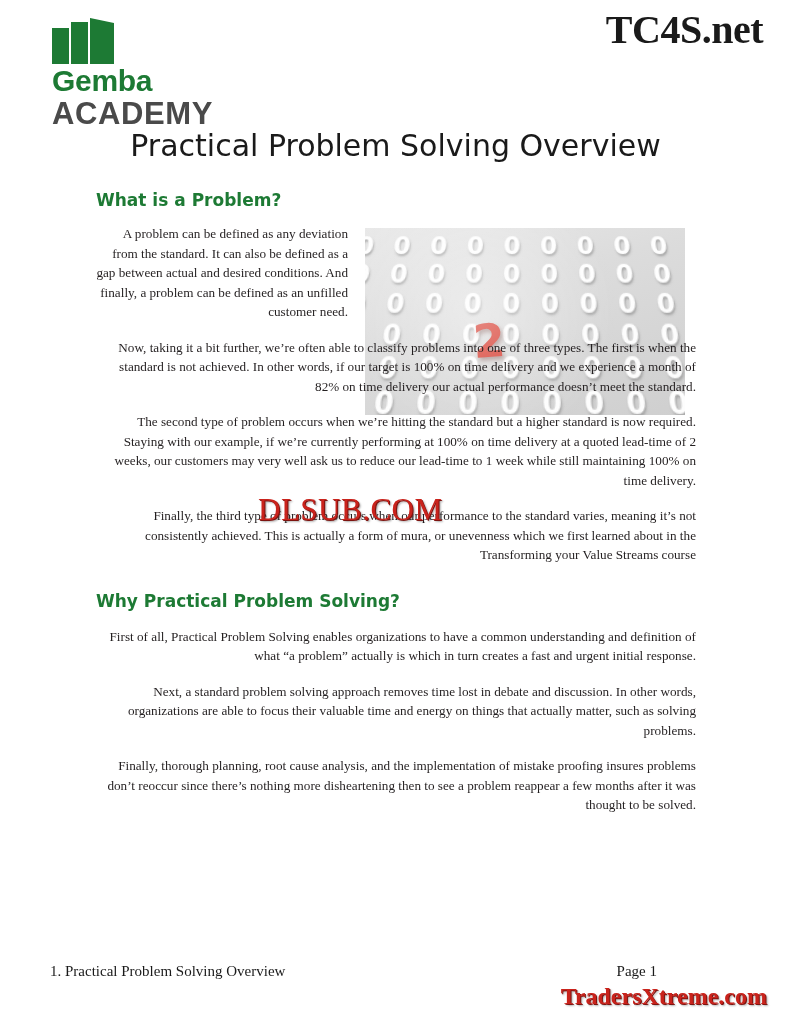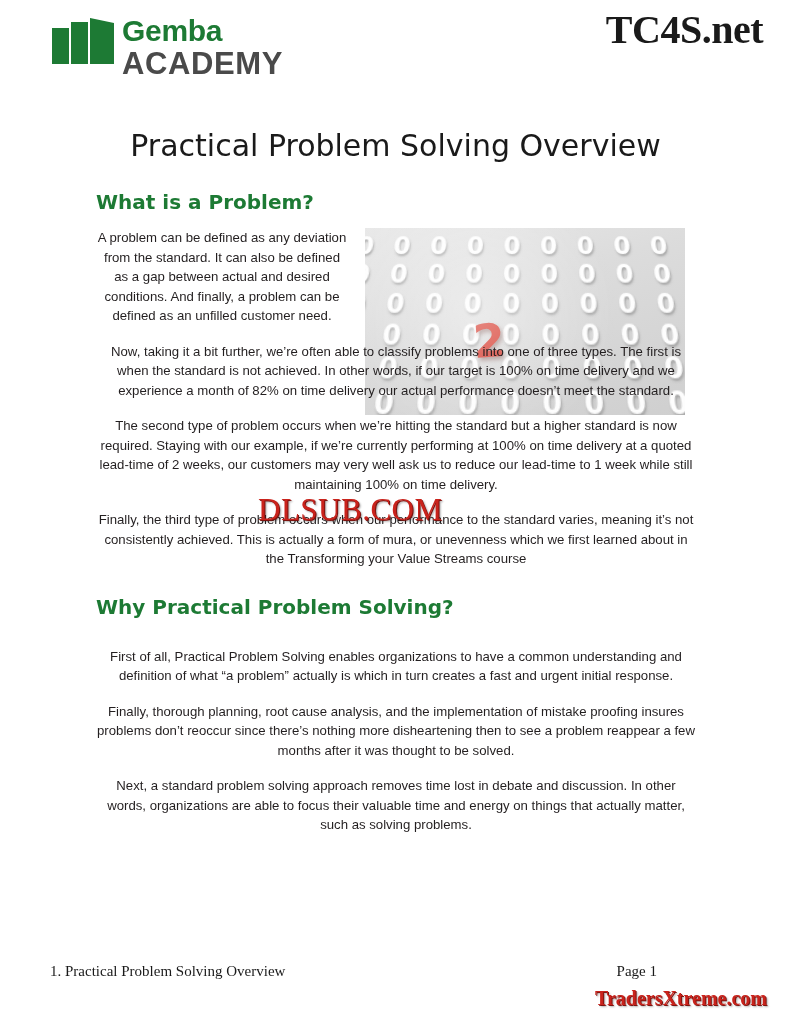--- a/index.html
+++ b/index.html
@@ -29,20 +29,21 @@
     left: 0;
     width: 791px;
     height: 100px;
   }
   .logo-wrap {
     position: absolute;
     left: 52px;
     top: 14px;
     display: flex;
     align-items: flex-start;
+    flex-direction: column;
   }
   .logo-mark {
     width: 62px;
     height: 50px;
     position: relative;
     margin-right: 8px;
   }
   .logo-mark .bar {
     position: absolute;
     background: #1d7a34;
@@ -102,36 +103,36 @@
 
   
   .content {
     position: absolute;
     top: 190px;
     left: 96px;
     width: 600px;
   }
   h2.section {
     color: #1d7a34;
-    font-size: 20px;
+    font-size: 17px;
     font-weight: bold;
     margin: 0 0 14px 0;
     font-family: "DejaVu Sans", sans-serif;
   }
   h2.section.second {
     margin-top: 26px;
-    margin-bottom: 28px;
+    margin-bottom: 16px;
   }
   p.para {
     font-size: 13.2px;
     line-height: 19.5px;
     margin: 4px 0 16px 0;
     color: #231f20;
-    font-family: Liberation Sans, sans-serif;
-    text-align: center;
+    font-family: Liberation Serif, serif;
+    text-align: right;
   }
   p.narrow {
     width: 252px;
   }
 
   
   .fig {
     position: absolute;
     left: 365px;
     top: 228px;
@@ -183,21 +184,21 @@
     font-weight: normal;
     font-family: "Liberation Serif", serif;
     color: #c9231c;
     text-shadow: 1px 1px 0 #7d1410, 2px 2px 2px rgba(0,0,0,0.35);
     letter-spacing: 0.5px;
   }
   .watermark-bottom {
     position: absolute;
     right: 24px;
     bottom: 14px;
-    font-size: 20px;
+    font-size: 24px;
     font-weight: bold;
     font-family: "Liberation Serif", serif;
     color: #c9231c;
     text-shadow: 1px 1px 0 #7d1410, 2px 2px 2px rgba(0,0,0,0.3);
   }
 
   
   .footer {
     position: absolute;
     left: 50px;
@@ -253,22 +254,22 @@
     <h2 class="section">What is a Problem?</h2>
 
     <p class="para narrow">A problem can be defined as any deviation from the standard.  It can also be defined as a gap between actual and desired conditions.  And finally, a problem can be defined as an unfilled customer need.</p>
     <p class="para narrow" style="width:600px;">Now, taking it a bit further, we’re often able to classify problems into one of three types.  The first is when the standard is not achieved.  In other words, if our target is 100% on time delivery and we experience a month of 82% on time delivery our actual performance doesn’t meet the standard.</p>
     <p class="para">The second type of problem occurs when we’re hitting the standard but a higher standard is now required.  Staying with our example, if we’re currently performing at 100% on time delivery at a quoted lead-time of  2 weeks, our customers may very well ask us to reduce our lead-time to 1 week while still maintaining 100% on time delivery.</p>
     <p class="para">Finally, the third type of problem occurs when our performance to the standard varies, meaning it’s not consistently achieved.  This is actually a form of mura, or unevenness which we first learned about in the Transforming your Value Streams course</p>
 
     <h2 class="section second">Why Practical Problem Solving?</h2>
 
     <p class="para">First of all, Practical Problem Solving enables organizations to have a common understanding and definition of what “a problem” actually is which in turn creates a fast and urgent initial response.</p>
+    <p class="para">Next, a standard problem solving approach removes time lost in debate and discussion.  In other words, organizations are able to focus their valuable time and energy on things that actually matter, such as solving problems.</p>
     <p class="para">Finally, thorough planning, root cause analysis, and the implementation of mistake proofing insures problems don’t reoccur since there’s nothing more disheartening then to see a problem reappear a few months after it was thought to be solved.</p>
-    <p class="para">Next, a standard problem solving approach removes time lost in debate and discussion.  In other words, organizations are able to focus their valuable time and energy on things that actually matter, such as solving problems.</p>
   </div>
 
   <div class="watermark-mid">DLSUB.COM</div>
   <div class="watermark-bottom">TradersXtreme.com</div>
 
   <div class="footer">
     <div>1. Practical Problem Solving Overview</div>
     <div class="page-num">Page 1</div>
   </div>
 

